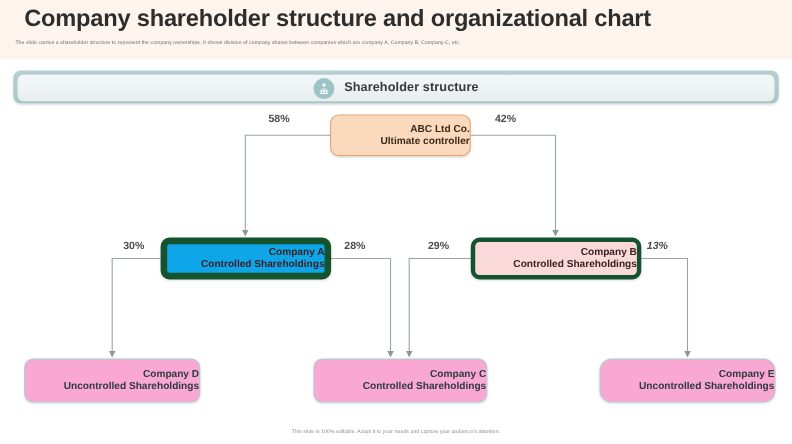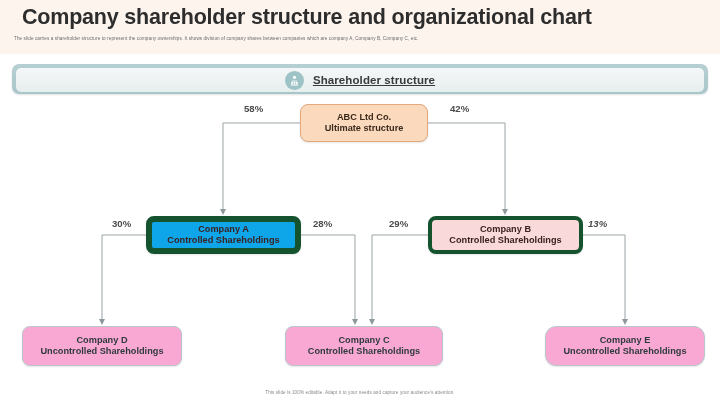--- a/index.html
+++ b/index.html
@@ -41,30 +41,30 @@
     display:flex;align-items:center;justify-content:center;
   }
   .banner-icon{
     width:19px;height:19px;border-radius:50%;
     background:#9dc3c6;
     display:flex;align-items:center;justify-content:center;
     margin-right:9px;flex:0 0 auto;
   }
   .banner-icon svg{display:block;}
   .banner-title{
-    font-size:11.5px;font-weight:700;color:#3a3a3a;letter-spacing:0.1px;text-decoration:underline;
+    font-size:11.5px;font-weight:700;color:#3a3a3a;letter-spacing:0.1px;
   }
 
   
   .diagram{position:absolute;left:0;top:96px;width:720px;height:292px;}
   .edges{position:absolute;left:0;top:0;width:720px;height:292px;}
 
   .node{
     position:absolute;box-sizing:border-box;
-    display:flex;flex-direction:column;align-items:center;justify-content:center;
+    display:flex;flex-direction:column;align-items:flex-end;justify-content:center;
     text-align:center;border-radius:8px;
     font-weight:700;line-height:1.25;
   }
   .node .l1,.node .l2{display:block;white-space:nowrap;}
 
   .node-root{
     left:300px;top:8px;width:128px;height:38px;
     background:#fbd9bd;border:1px solid #e3a97c;
     color:#3b2a1c;font-size:9.2px;
     box-shadow:0 1px 2px rgba(0,0,0,0.10);
@@ -154,21 +154,21 @@
         <path d="M301,139 L355,139 L355,226" marker-end="url(#arr)"></path>
 
         <path d="M428,139 L372,139 L372,226" marker-end="url(#arr)"></path>
 
         <path d="M583,139 L625,139 L625,226" marker-end="url(#arr)"></path>
       </g>
     </svg>
 
     <div class="node node-root">
       <span class="l1">ABC Ltd Co.</span>
-      <span class="l2">Ultimate structure</span>
+      <span class="l2">Ultimate controller</span>
     </div>
 
     <div class="node node-a">
       <span class="l1">Company A</span>
       <span class="l2">Controlled Shareholdings</span>
     </div>
 
     <div class="node node-b">
       <span class="l1">Company B</span>
       <span class="l2">Controlled Shareholdings</span>

